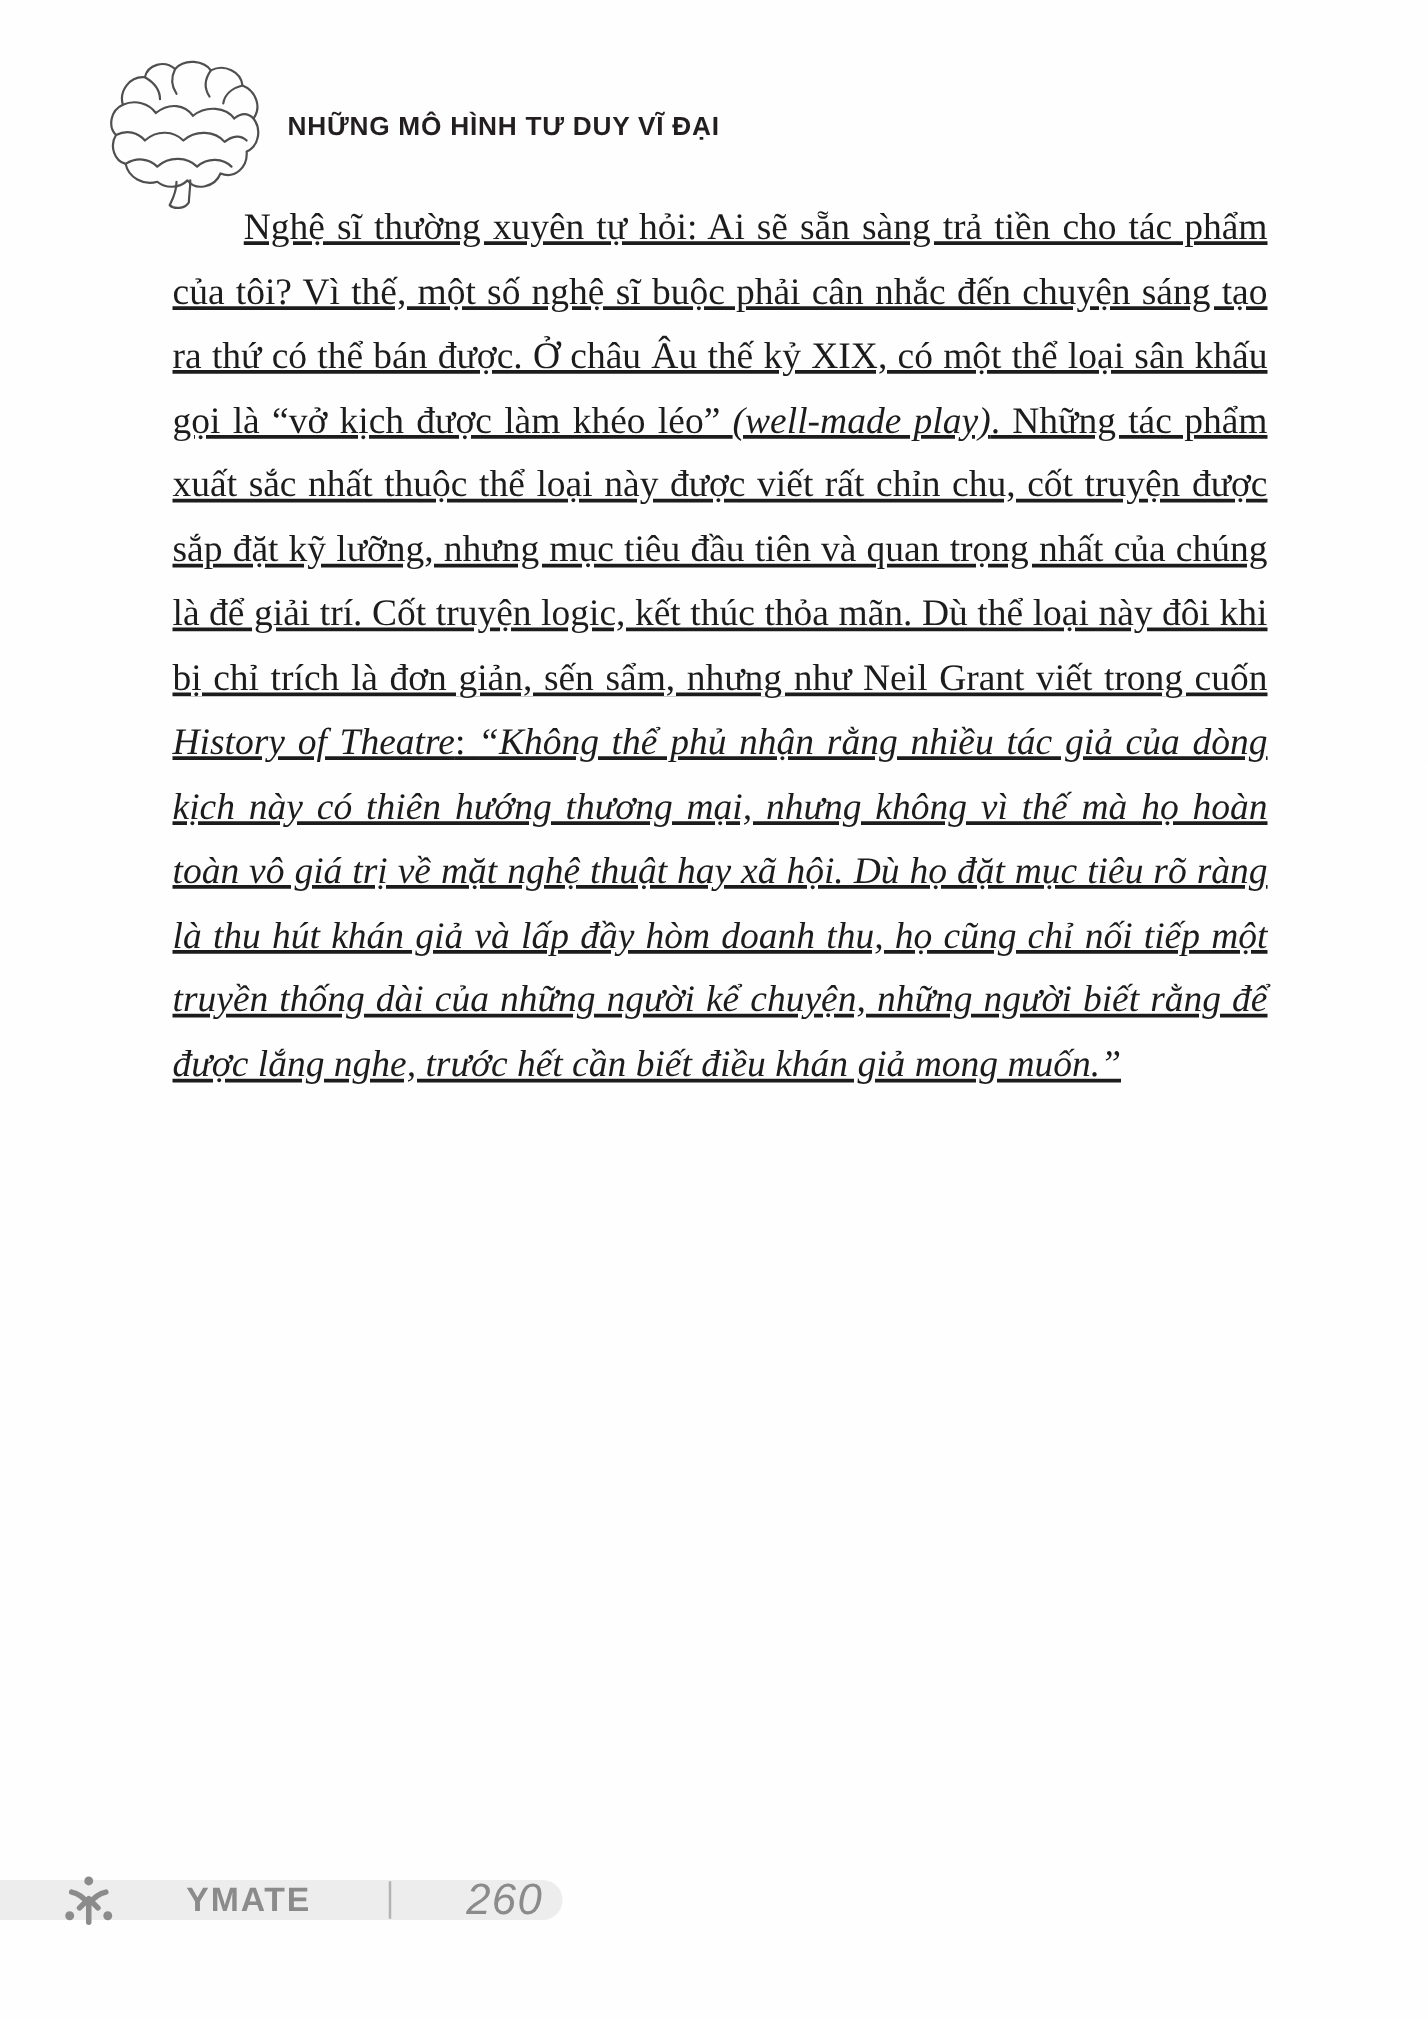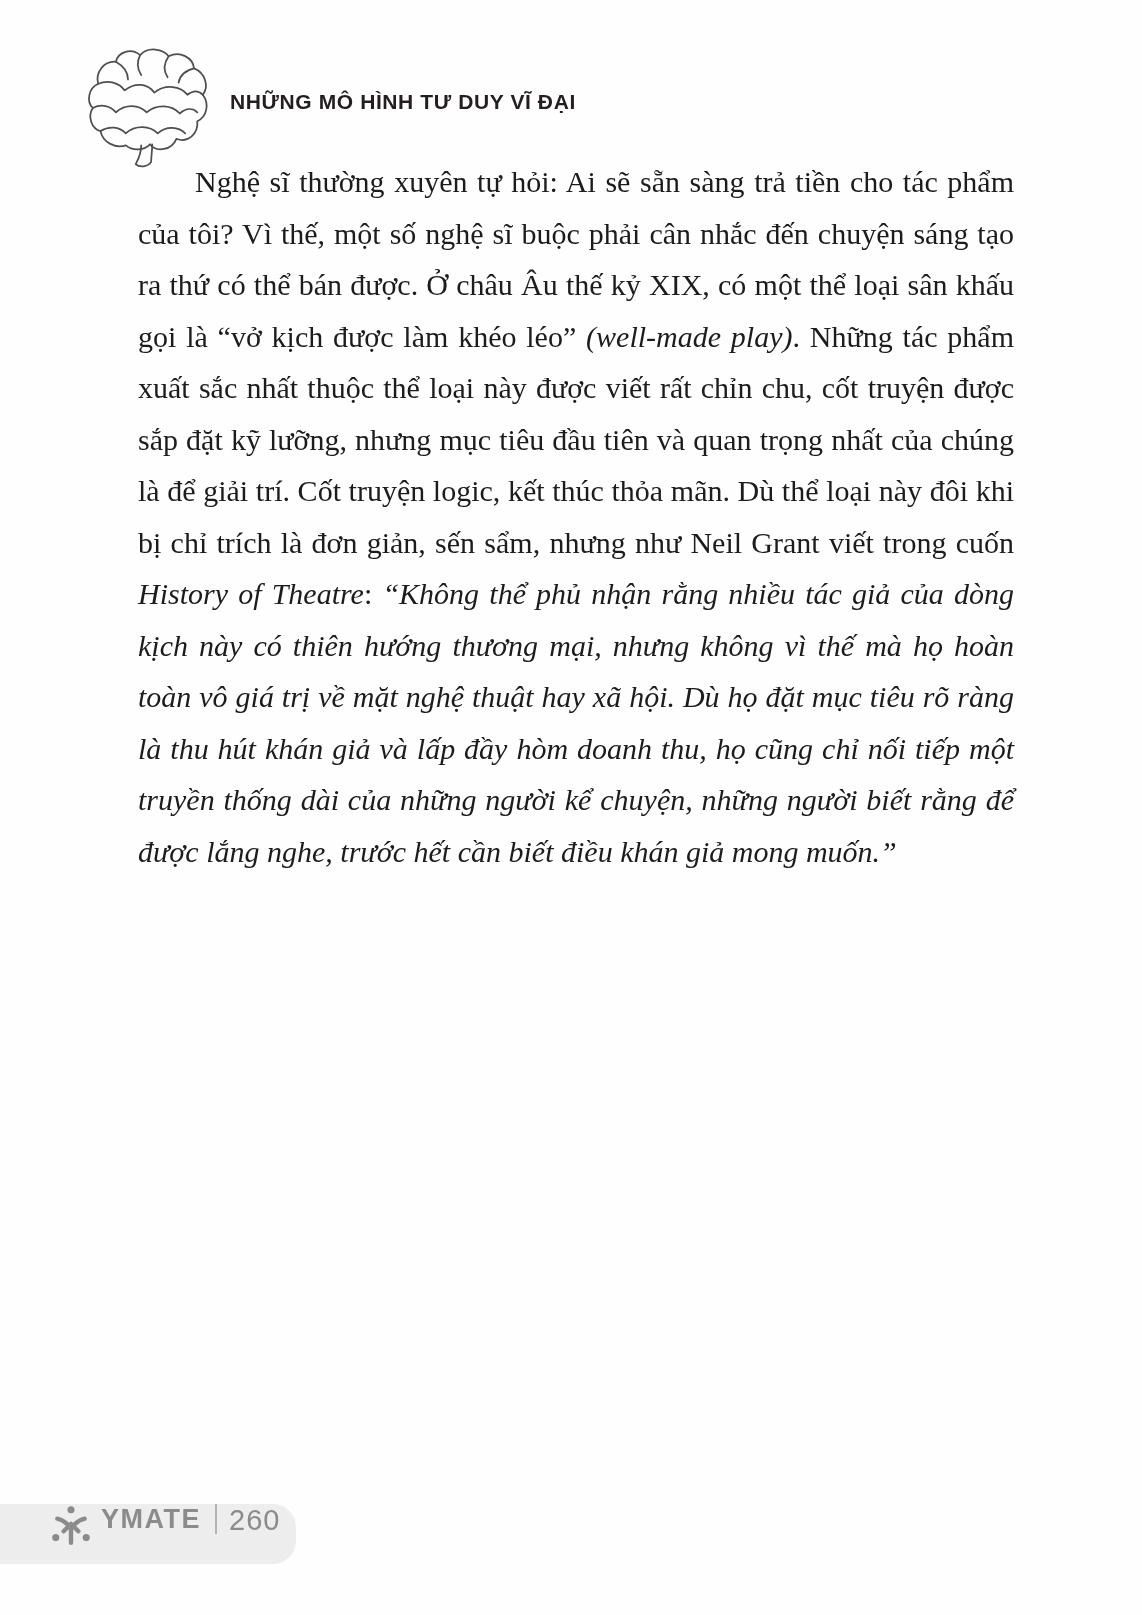--- a/index.html
+++ b/index.html
@@ -37,54 +37,57 @@
   .body-text {
     position: absolute;
     left: 138px;
     top: 156px;
     width: 876px;
     color: var(--text-color, #1c1c1c);
     font-size: 30px;
     line-height: 51.5px;
     text-align: justify;
   }
-  .para { margin: 0 0 24px 0; text-indent: 57px; }
+  .para { margin: 0 0 24px 0; text-indent: 57px; text-decoration: underline; }
   .para:last-child { margin-bottom: 0; }
   .seg-italic { font-style: italic; }
   .seg-normal { font-style: normal; }
 
   
   .page-footer { position: absolute; left: 0; top: 1504px; }
   .footer-pill {
     display: inline-flex;
-    height: 60px;
+    align-items: center;
+    height: 32px;
     padding: 0 16px 0 50px;
     background: var(--pill-color, #ededed);
     border-radius: 0 23px 23px 0;
+    gap: 48px;
   }
   .ymate-logo { width: 42px; height: 42px; margin-right: 9px; display: block; }
   .brand-name {
     font-family: "Liberation Sans", sans-serif;
     font-weight: bold;
     font-size: 27px;
     letter-spacing: 1.5px;
     color: var(--footer-text, #8b8b8b);
   }
   .footer-divider {
     width: 2px;
     height: 30px;
     background: #b3b3b3;
     margin: 0 12px 0 14px;
   }
   .page-num {
     font-family: "Liberation Sans", sans-serif;
     font-weight: 400;
-    font-size: 29px;
+    font-size: 35px;
     letter-spacing: 1px;
     color: var(--footer-text, #8b8b8b);
+    font-style: italic;
   }
 </style>
 </head>
 <body>
 
 <div class="page">
 
   <header class="page-header">
     <span class="brain-wrap">
       <svg viewBox="0 0 120 112" width="132" height="132" fill="none" stroke="#4f4f4f" stroke-width="1.6" stroke-linecap="round" stroke-linejoin="round">

